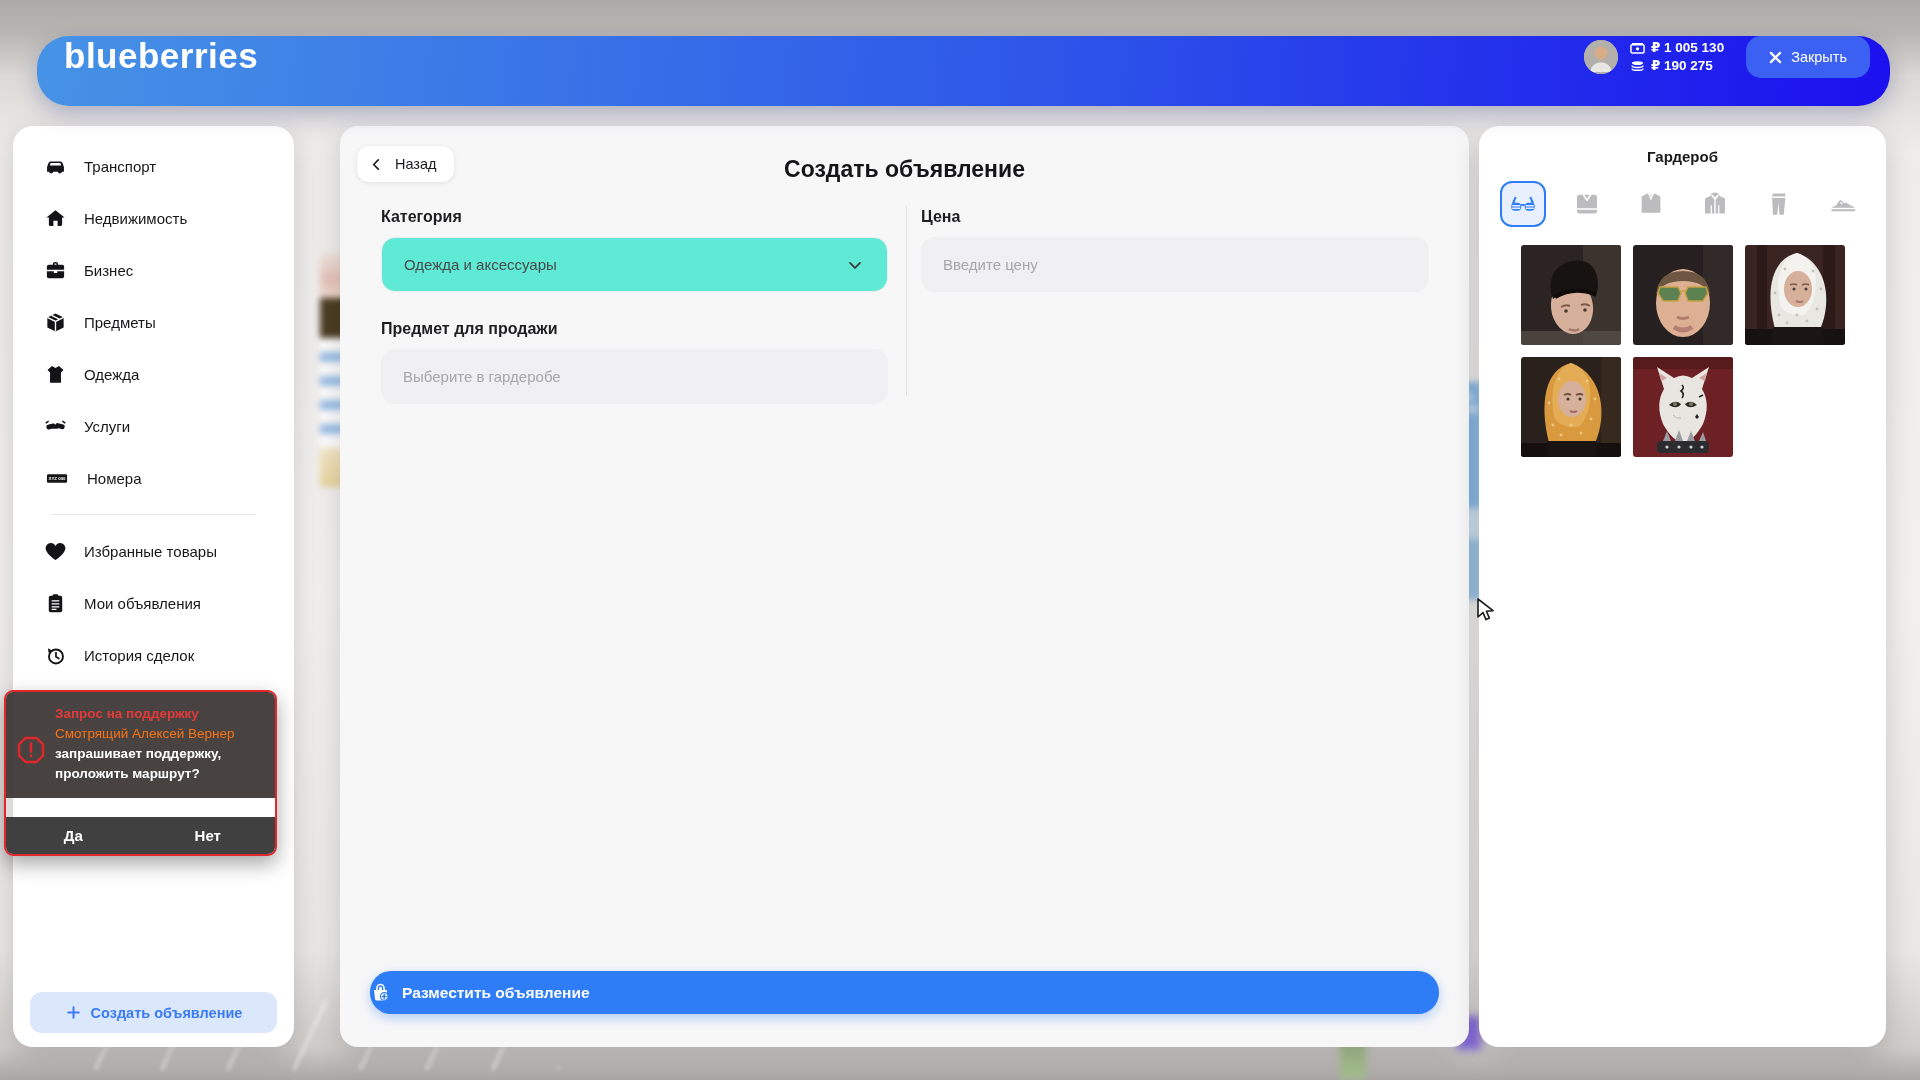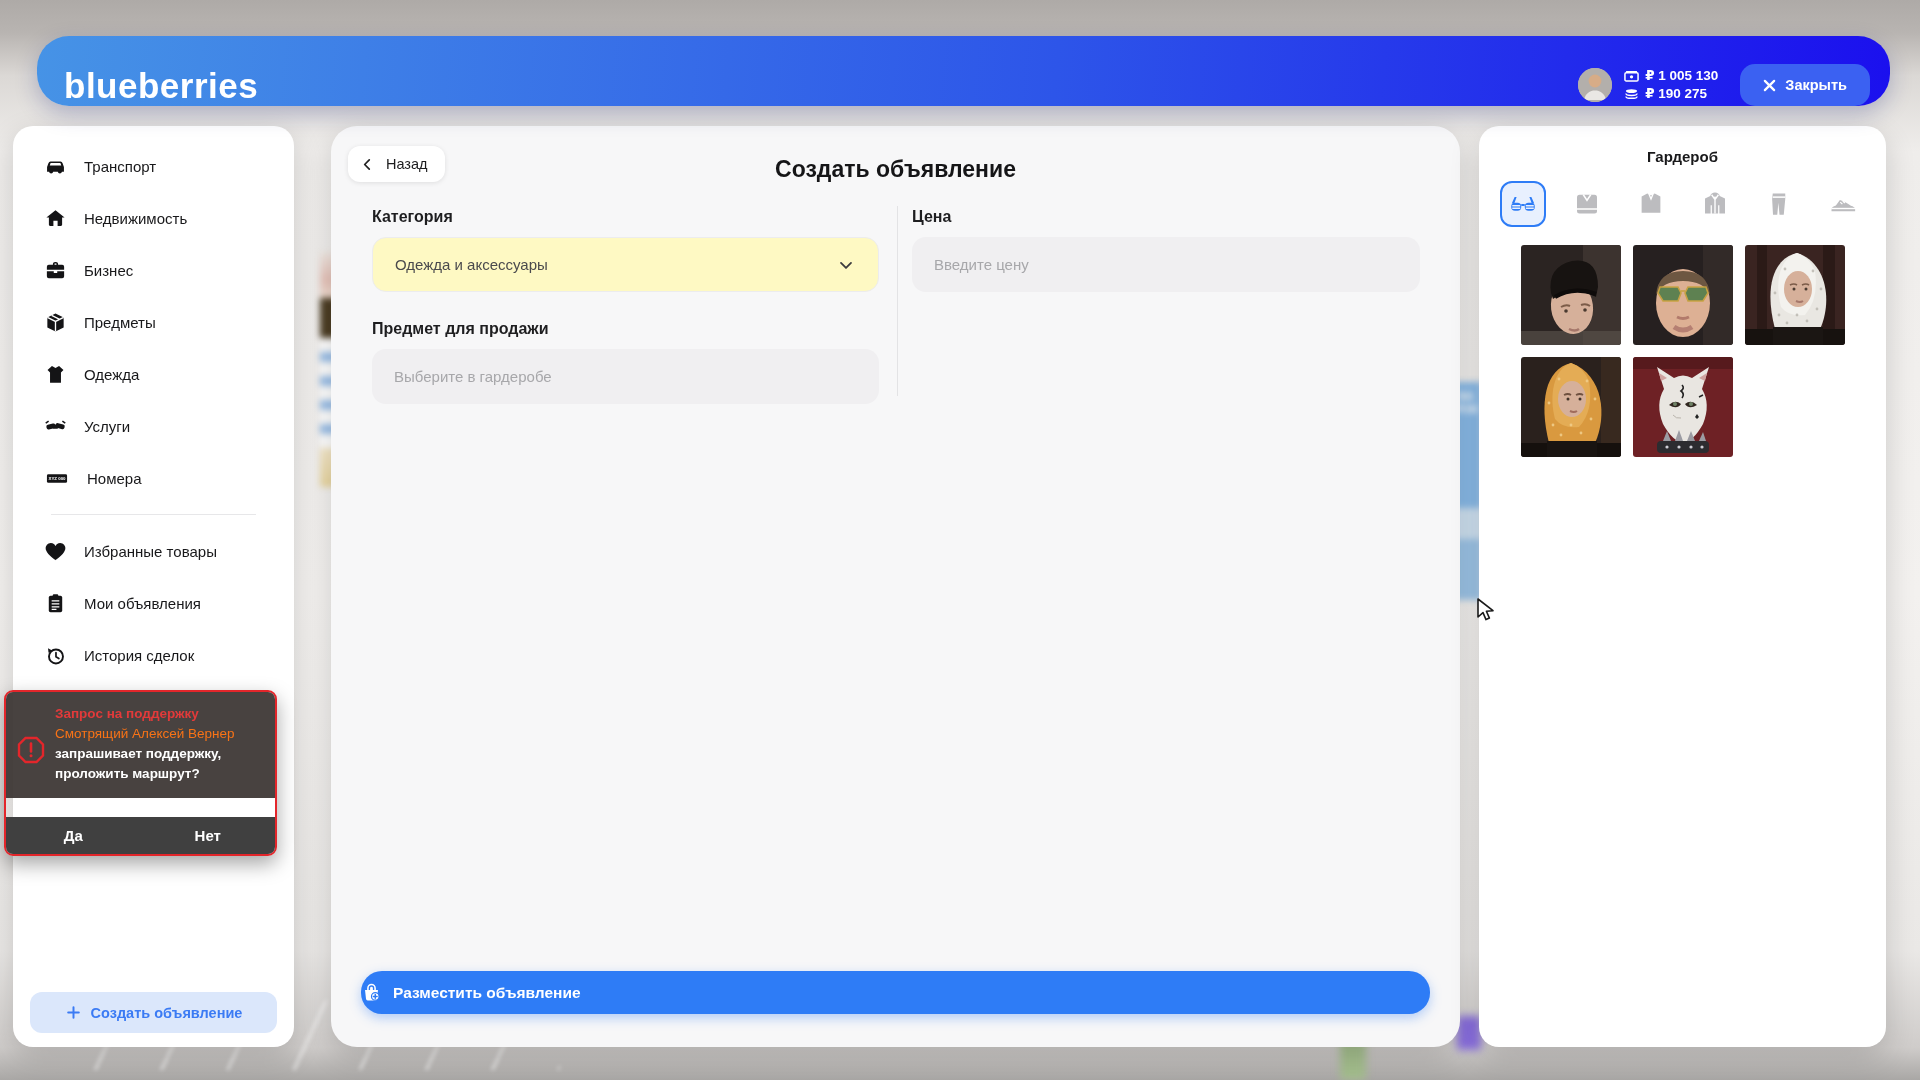--- a/index.html
+++ b/index.html
@@ -17,57 +17,57 @@
   .bg-billboard .bb-blue { height:110px; background:repeating-linear-gradient(180deg,#fdfdfd 0 14px,#9cc0e8 14px 24px); }
   .bg-billboard .bb-yel { height:39px; background:linear-gradient(180deg,#f4e7c8,#e8d59f); }
   .bg-sign-blue { left:1450px; top:382px; width:32px; height:218px; background:linear-gradient(180deg,#8abbe9 0 58%,#cfe2f2 58% 72%,#9dc5e8 72%); color:#fff; font-weight:bold; font-size:11px; text-align:center; padding-top:8px; line-height:13px; }
   .bg-purple { left:1457px; top:1016px; width:24px; height:34px; background:#8a6fe0; filter:blur(4px); }
   .bg-green { left:1340px; top:1040px; width:26px; height:40px; background:#a3bd8c; filter:blur(4px); }
   .bg-streak { left:60px; top:1000px; width:500px; height:70px; background:repeating-linear-gradient(115deg,rgba(255,255,255,.55) 0 3px,rgba(0,0,0,0) 3px 60px); filter:blur(2px); }
   
   .header {
     position:absolute; left:37px; top:36px; width:1853px; height:70px; z-index:3;
     background:linear-gradient(95deg,#4693e6 0%,#2d55e9 55%,#1b10ee 100%);
-    border-radius:32px; display:flex; align-items:flex-end; justify-content:space-between;
+    border-radius:32px; display:flex; align-items:flex-start; justify-content:space-between;
     box-shadow:0 8px 22px rgba(20,30,120,.25); padding:0 20px 0 27px;
   }
   .logo { color:#fff; font-size:35px; font-weight:bold; letter-spacing:.5px; }
   .header-right { display:flex; align-items:center; gap:12px; }
   .avatar { width:34px; height:34px; border-radius:50%; background:#b5b1ad; overflow:hidden; flex:0 0 auto; }
   .balances { display:flex; flex-direction:column; gap:3px; }
   .balance-row { display:flex; align-items:center; gap:6px; color:#fff; font-size:13.5px; font-weight:bold; line-height:14px; }
-  .close-btn { margin-left:10px; height:42px; padding:0 23px; border:none; border-radius:15px; background:#3b61f2; color:#fff; font-size:14.5px; font-weight:bold; display:flex; align-items:center; gap:9px; cursor:pointer; font-family:inherit; }
+  .close-btn { margin-left:10px; height:42px; padding:0 23px; border:none; border-radius:15px; background:#3b61f2; color:#fff; font-size:14.5px; font-weight:normal; display:flex; align-items:center; gap:9px; cursor:pointer; font-family:inherit; }
   
   .panel { position:absolute; top:126px; height:921px; background:#fff; border-radius:20px; box-shadow:0 10px 30px rgba(0,0,0,.16); z-index:2; }
   
   .sidebar { left:13px; width:281px; padding-top:14px; }
   .menu-item { height:52px; display:flex; align-items:center; gap:17px; padding-left:31px; font-size:15px; font-weight:500; color:#18181a; cursor:pointer; }
   .menu-item svg { width:23px; height:23px; flex:0 0 auto; fill:#141416; }
   .menu-divider { height:1px; background:#e7e7e9; margin:10px 38px; }
   .create-ad-btn { position:absolute; left:17px; right:17px; bottom:14px; height:41px; border:none; border-radius:12px; background:#dbe7fb; color:#3b7bf4; font-size:14.5px; font-weight:bold; display:flex; align-items:center; justify-content:center; gap:9px; cursor:pointer; font-family:inherit; }
   
   .support-popup { position:absolute; left:-9px; top:564px; width:273px; border:2px solid #e3262b; border-radius:9px; overflow:hidden; z-index:5; box-shadow:0 8px 20px rgba(0,0,0,.35); }
   .sp-body { background:rgba(58,52,49,.93); padding:12px 12px 14px 10px; display:flex; gap:9px;align-items:center; }
   .sp-icon { flex:0 0 auto; margin-top:16px; }
   .sp-texts { font-size:13.5px; line-height:20px; }
   .sp-title { color:#e23a3a; font-weight:bold; }
   .sp-name { color:#f97316; }
   .sp-line { color:#fff; font-weight:bold; }
   .sp-footer { background:#404040; height:37px; display:flex;margin-top:19px; }
   .sp-btn { flex:1; display:flex; align-items:center; justify-content:center; color:#fff; font-size:15px; font-weight:bold; cursor:pointer; }
   
-  .main-panel { left:331px; width:1129px; background:#f7f7f8; border-radius:26px; }
+  .main-panel { left:340px; width:1129px; background:#f7f7f8; border-radius:18px; }
   .back-btn { position:absolute; left:17px; top:20px; height:36px; background:#fff; border:none; border-radius:12px; display:flex; align-items:center; gap:10px; padding:0 17px 0 11px; font-size:14.5px; font-weight:500; color:#1c1c1e; box-shadow:0 1px 5px rgba(0,0,0,.10); cursor:pointer; font-family:inherit; }
   .main-title { position:absolute; left:0; right:0; top:30px; text-align:center; font-size:23px; font-weight:bold; color:#151517; }
   .col { position:absolute; top:82px; }
   .col-left { left:41px; width:507px; }
   .col-right { left:581px; width:508px; }
   .col-divider { position:absolute; left:566px; top:80px; height:190px; width:1px; background:#e3e3e5; }
   .field-label { font-size:16px; font-weight:bold; color:#1e1e20; margin-bottom:11px; }
-  .select-box { height:55px; background:#fef9c3; border:1px solid #ececee; border-radius:14px; display:flex; align-items:center; justify-content:space-between; padding:0 22px; font-size:15px; color:#4a4a4d; cursor:pointer; }
+  .select-box { height:55px; background:#5eead4; border:1px solid #ececee; border-radius:14px; display:flex; align-items:center; justify-content:space-between; padding:0 22px; font-size:15px; color:#4a4a4d; cursor:pointer; }
   .text-input { width:100%; height:55px; background:#f0eff1; border:none; border-radius:14px; padding:0 22px; font-size:15px; color:#333; font-family:inherit; outline:none; }
   .text-input::placeholder { color:#a7a7aa; }
   .field-gap { margin-top:28px; }
   .submit-btn { position:absolute; left:30px; right:30px; bottom:33px; height:43px; border:none; border-radius:21px; background:#2e7cf6; color:#fff; font-size:15.5px; font-weight:bold; display:flex; align-items:center; gap:11px; cursor:pointer; font-family:inherit; box-shadow:0 4px 12px rgba(46,124,246,.35); }
   
   .wardrobe-panel { left:1479px; width:407px; }
   .wardrobe-title { position:absolute; left:0; right:0; top:22px; text-align:center; font-size:15px; font-weight:bold; color:#19191b; }
   .tabs { position:absolute; left:21px; right:20px; top:55px; display:flex; gap:18px; }
   .tab { width:46px; height:46px; border-radius:12px; display:flex; align-items:center; justify-content:center; cursor:pointer; }
   .tab svg { width:30px; height:30px; fill:#bcbcbf; }

